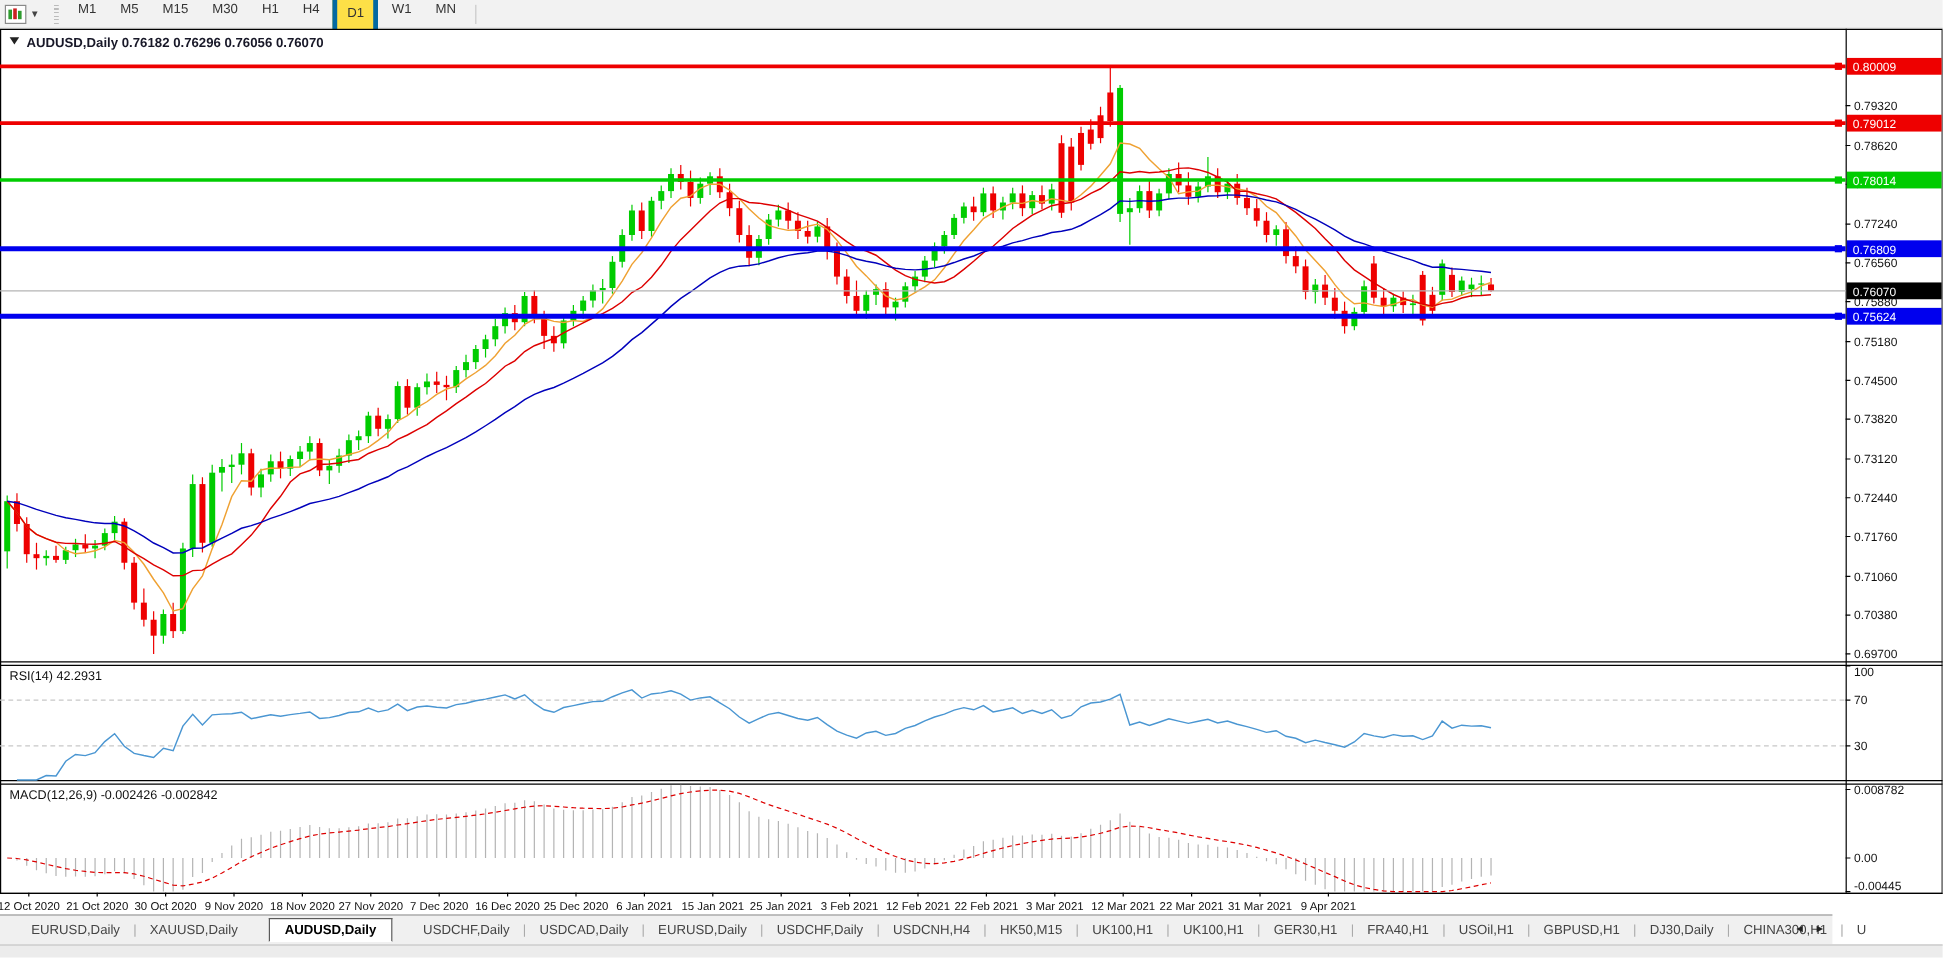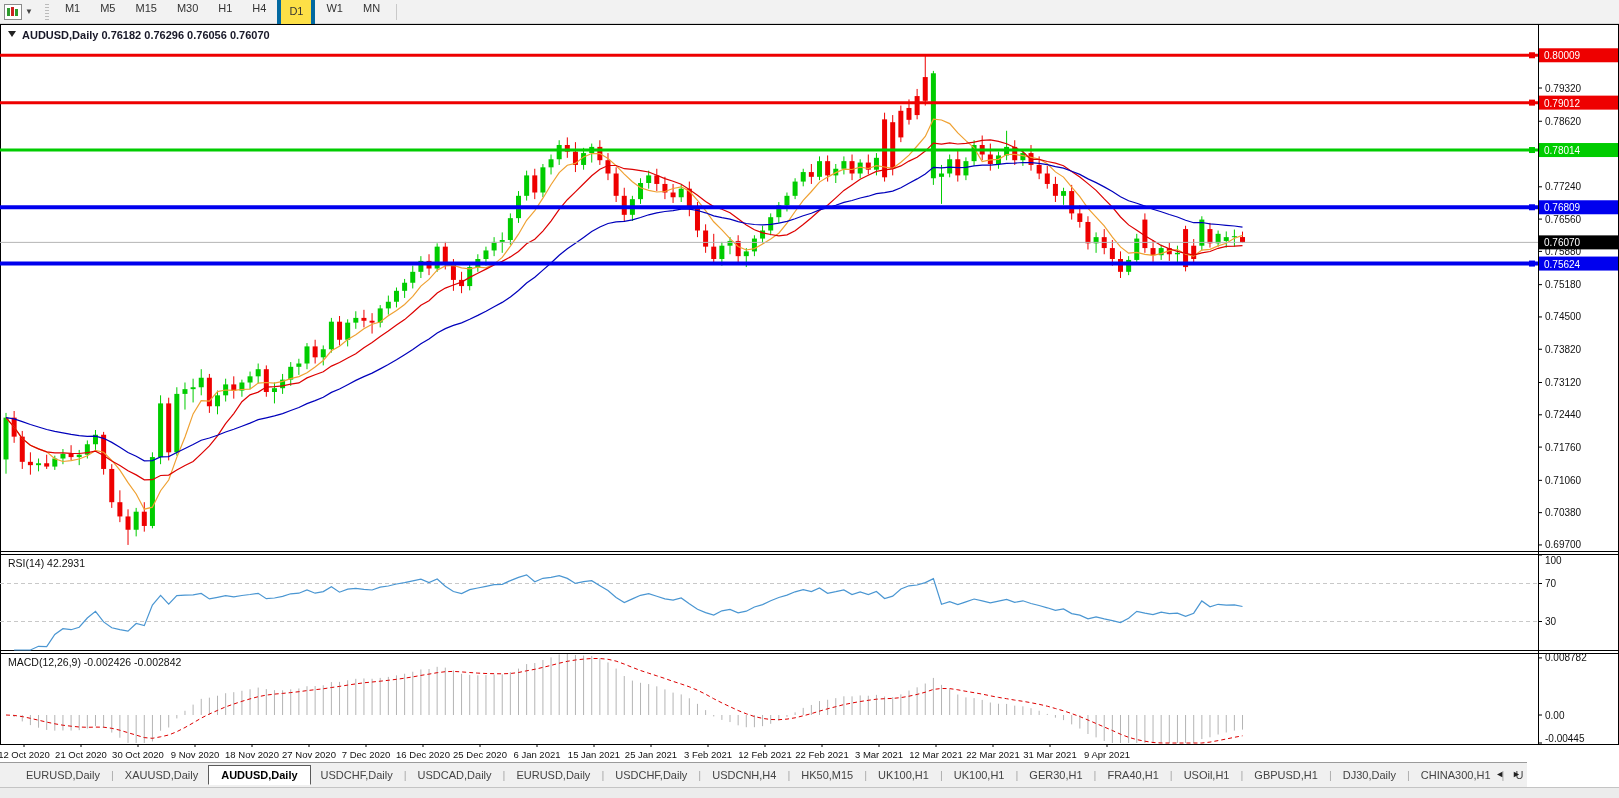--- a/index.html
+++ b/index.html
@@ -18,21 +18,21 @@
   .tb-icon i.r{background:#cc2222;}
   .tb-caret{font-size:8px;color:#444;margin:0 2px 0 3px;}
   
   #chart-svg{position:absolute;left:0;top:0;}
   
   .tabbar{position:absolute;left:0;top:762px;width:1527px;height:25px;background:#f0f0f0;
           border-top:1px solid #9a9a9a;display:flex;align-items:center;font-size:11px;color:#444;
           padding-left:16px;box-sizing:border-box;}
   .tab{padding:3px 10px;white-space:nowrap;cursor:default;}
   .tab.active{background:#ffffff;border:1px solid #5a5a5a;border-bottom:1px solid #fff;
-              font-weight:bold;color:#000;padding:3px 12px;margin:0 0;}
+              font-weight:bold;color:#000;padding:3px 12px;margin:0 16px;}
   .tab-sep{color:#aaa;margin:0 1px;}
   .tab-arrows{position:absolute;right:2px;top:4px;display:flex;}
   .tab-arrow{font-size:9px;color:#222;padding:2px 4px;cursor:default;}
   .bottom-strip{position:absolute;left:0;top:787px;width:1619px;height:11px;background:#ececec;
                 border-top:1px solid #c4c4c4;}
 </style>
 </head>
 <body>
 
 <div class="toolbar">

